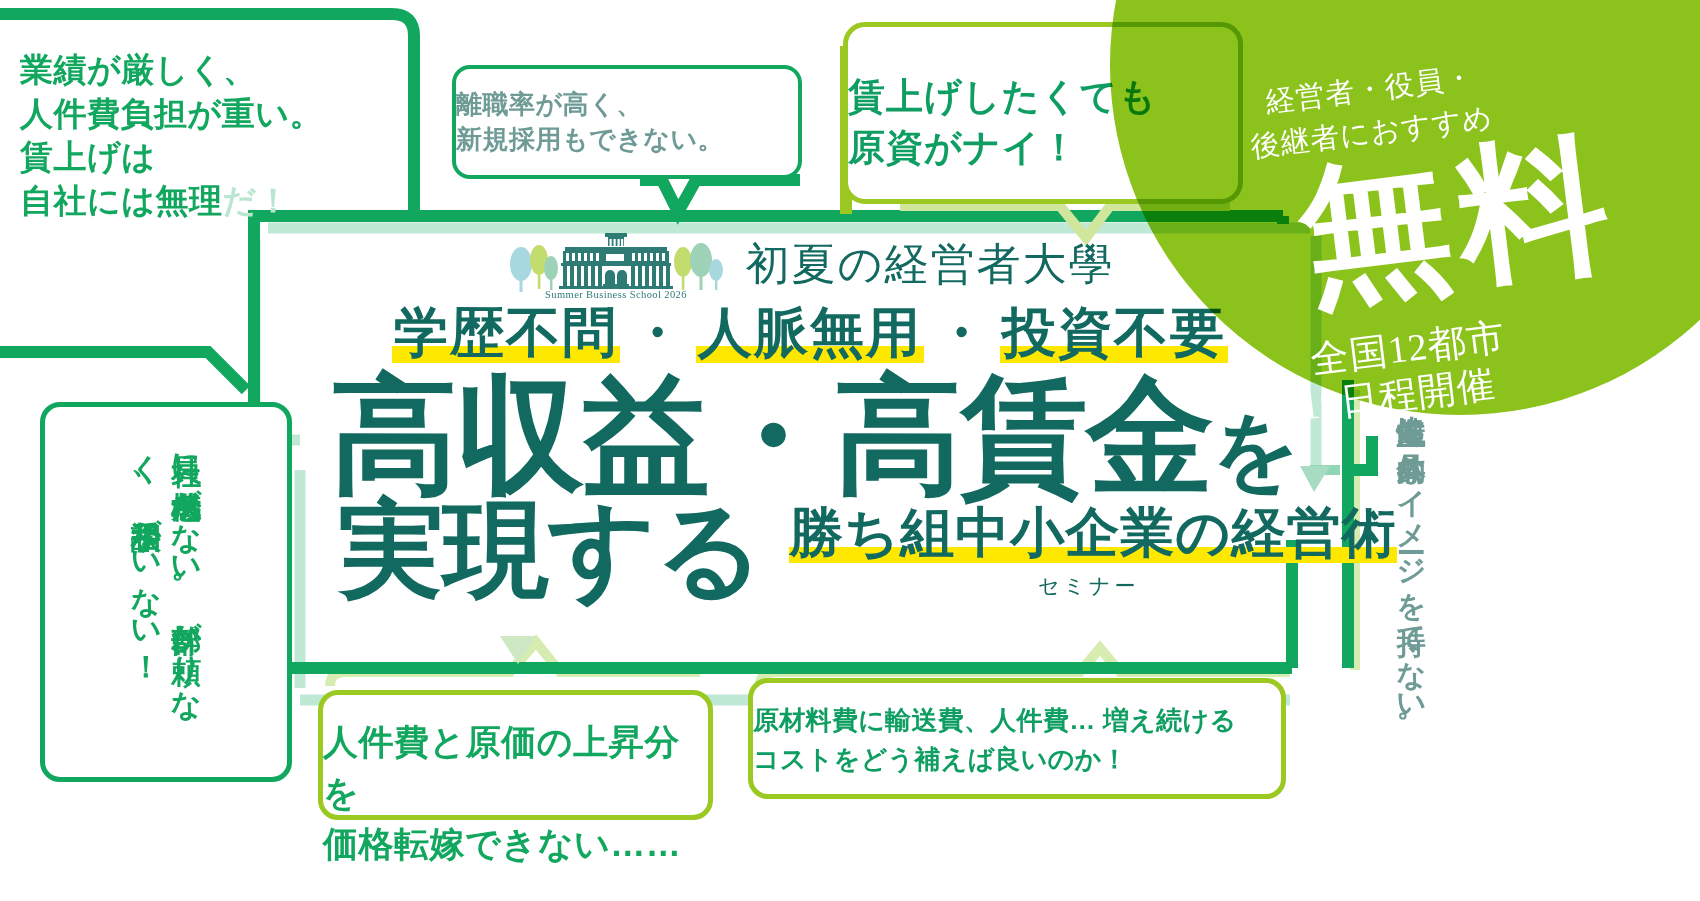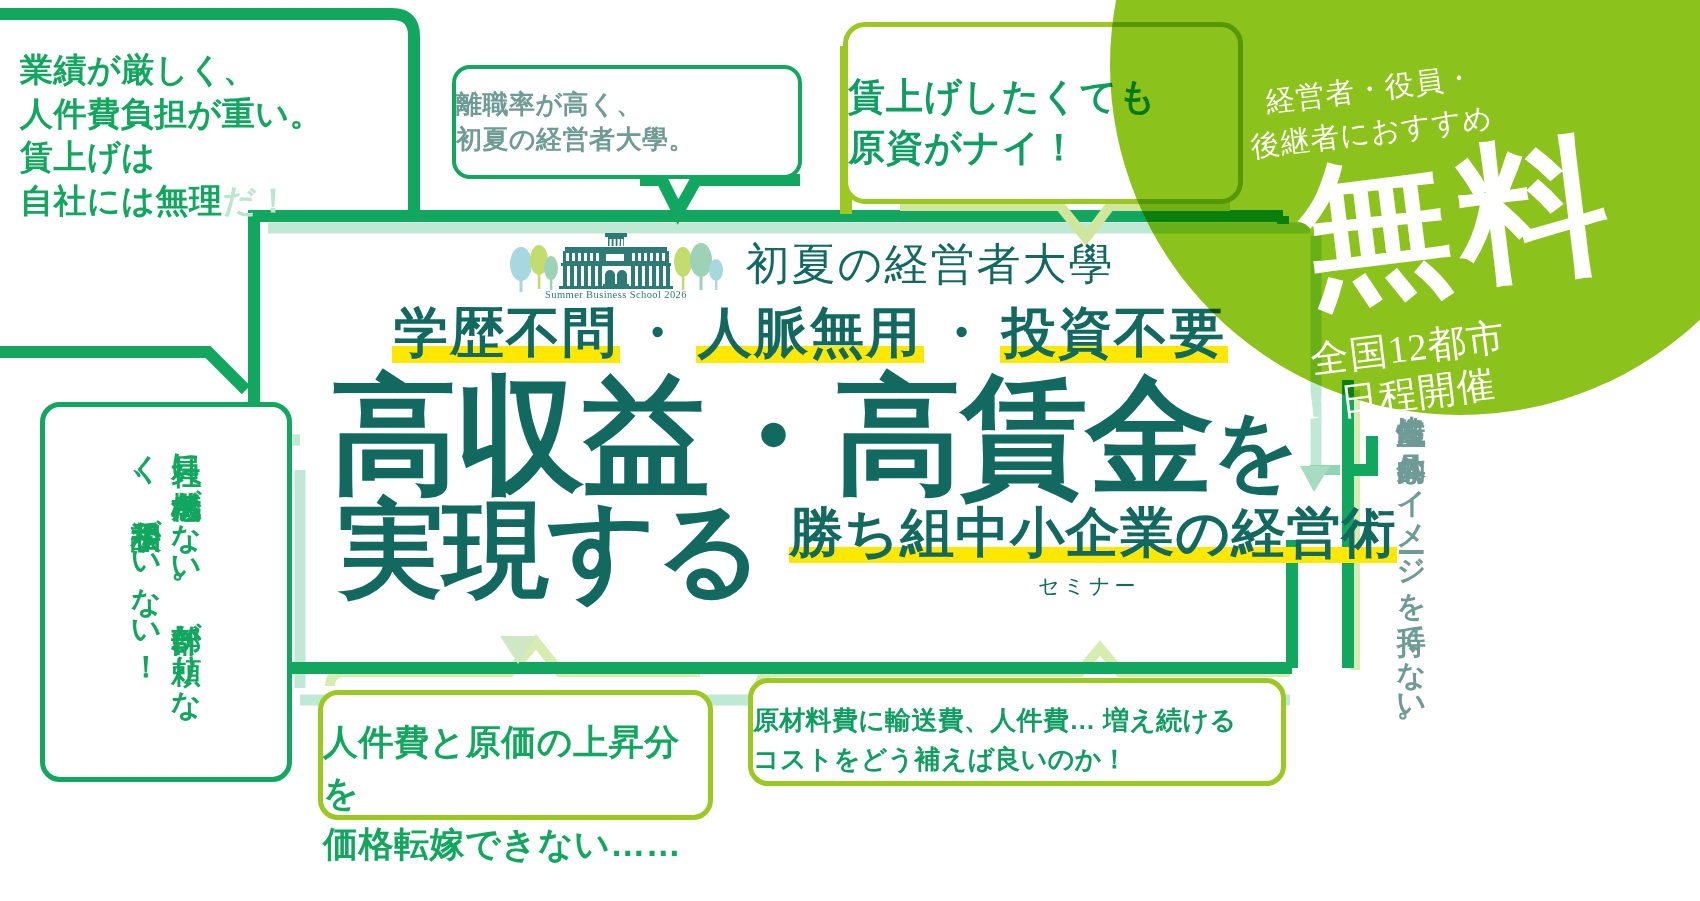--- a/index.html
+++ b/index.html
@@ -71,21 +71,21 @@
   #b-tenka{
     left:318px;top:690px;width:395px;height:130px;
     border:5px solid #9cc822;border-radius:20px;z-index:6;
   }
   #b-tenka .txt{
     color:#12a75f;font-size:35px;line-height:1.45;padding-top:22px;letter-spacing:.5px;
   }
 
   
   #b-cost{
-    left:748px;top:678px;width:538px;height:108px;
+    left:748px;top:678px;width:538px;height:121px;
     border:5px solid #9cc822;border-radius:20px;z-index:6;
   }
   #b-cost .txt{
     color:#0f9e62;font-size:26px;line-height:1.5;padding-top:18px;letter-spacing:.3px;
   }
 
   
   #hero{position:absolute;left:330px;top:228px;width:960px;z-index:7;}
 
   #logo-row{display:flex;align-items:flex-end;justify-content:center;gap:18px;height:72px;}
@@ -236,21 +236,21 @@
     <div>人件費負担が重い。</div>
     <div>賃上げは</div>
     <div>
       <span>自社には無理</span><span class="faded">だ！</span>
     </div>
   </div>
 
   <div class="bubble" id="b-turnover">
     <div class="txt">
       <div>離職率が高く、</div>
-      <div>初夏の経営者大學。</div>
+      <div>新規採用もできない。</div>
     </div>
   </div>
 
   <div class="bubble" id="b-genshi">
     <div class="txt">
       <div>賃上げしたくても</div>
       <div>原資がナイ！</div>
     </div>
   </div>
 

